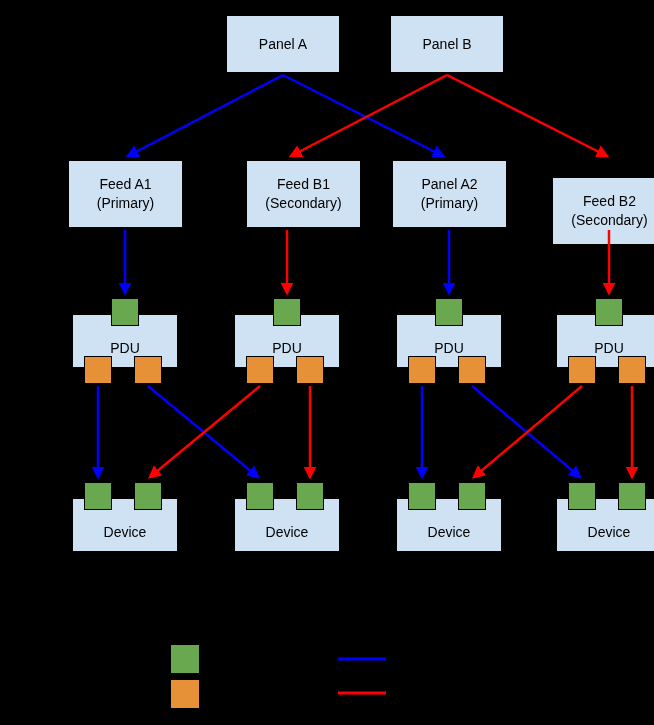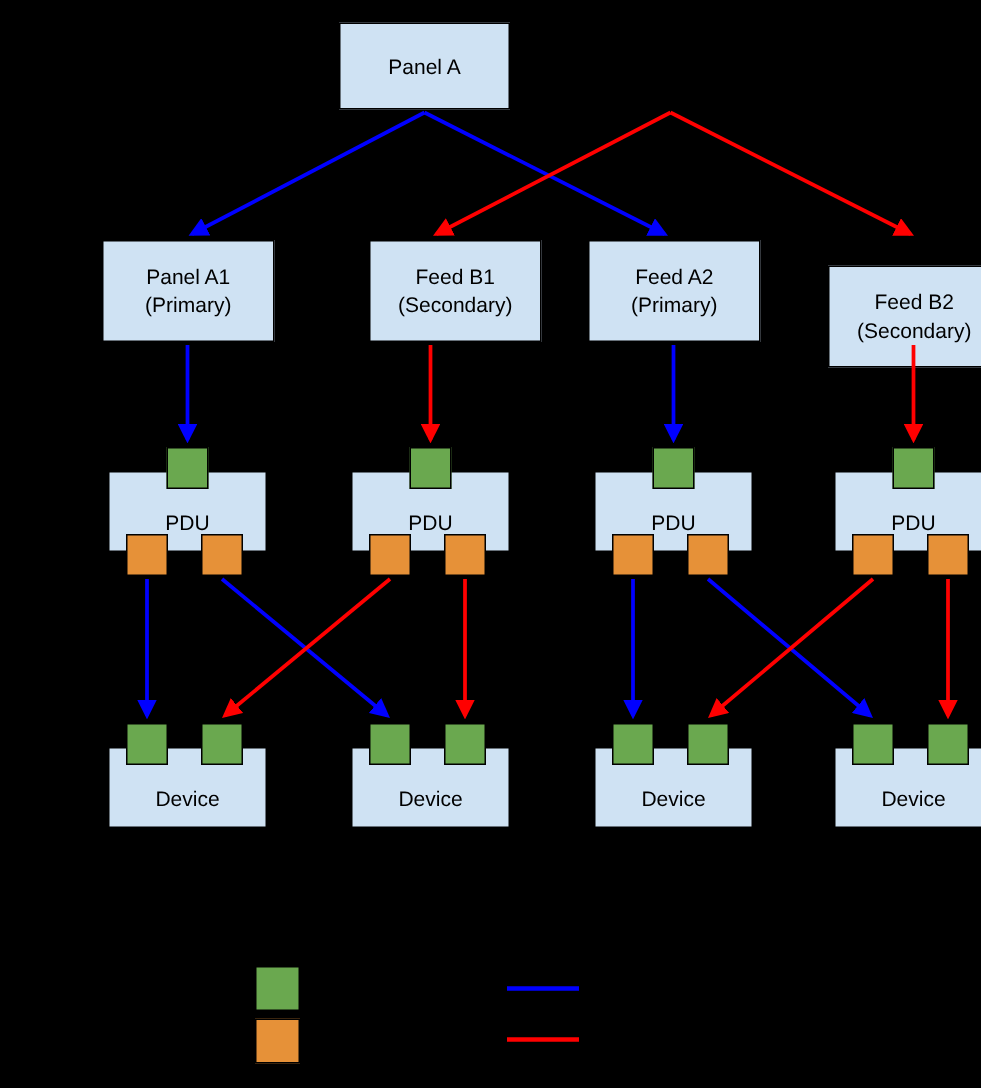--- a/index.html
+++ b/index.html
@@ -47,31 +47,34 @@
   .legend-swatch.out{background:var(--output-port-fill);}
 </style>
 </head>
 <body>
 
 <div class="stage">
 
   <div class="node" style="left:186px;top:15px;width:114px;height:58px">
     <span>Panel A</span>
   </div>
+  <div class="node" style="left:350px;top:15px;width:114px;height:58px">
+    <span>Panel B</span>
+  </div>
 
   <div class="node" style="left:28px;top:160px;width:115px;height:68px">
-    <span>Panel A1</span>
+    <span>Feed A1</span>
     <span>(Primary)</span>
   </div>
   <div class="node" style="left:206px;top:160px;width:115px;height:68px">
     <span>Feed B1</span>
     <span>(Secondary)</span>
   </div>
   <div class="node" style="left:352px;top:160px;width:115px;height:68px">
-    <span>Feed A2</span>
+    <span>Panel A2</span>
     <span>(Primary)</span>
   </div>
   <div class="node" style="left:512px;top:177px;width:115px;height:68px">
     <span>Feed B2</span>
     <span>(Secondary)</span>
   </div>
 
   <div class="node pdu" style="left:32px;top:314px;width:106px;height:54px">
     <span>PDU</span>
   </div>

